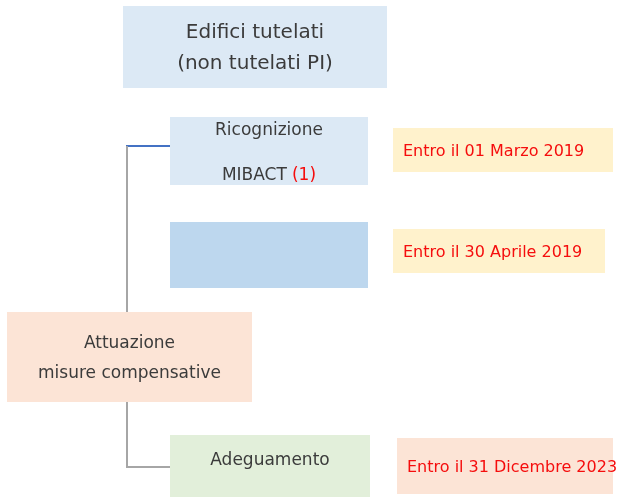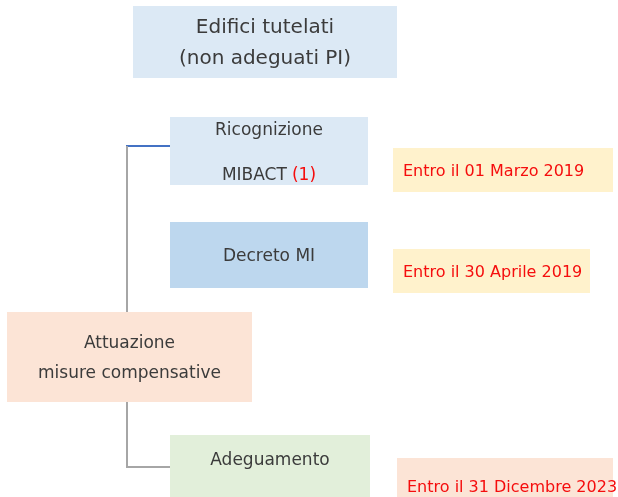--- a/index.html
+++ b/index.html
@@ -32,21 +32,21 @@
   .box {
     position: absolute;
     display: flex;
     flex-direction: column;
     justify-content: center;
     align-items: center;
     text-align: center;
     color: var(--text);
   }
   .root-box {
-    left: 133px; top: 6px; width: 264px; height: 72px;
+    left: 123px; top: 6px; width: 264px; height: 82px;
     background: var(--light-blue);
     font-size: 20px; line-height: 31px;
   }
   .step { font-size: 17px; line-height: 30px; gap: 15px; }
   .step-ricognizione {
     left: 170px; top: 117px; width: 198px; height: 68px;
     background: var(--light-blue);
   }
   .step-decreto {
     left: 170px; top: 222px; width: 198px; height: 66px;
@@ -67,47 +67,45 @@
 
   
   .date-box {
     position: absolute;
     display: flex;
     align-items: center;
     padding-left: 10px;
     color: var(--red);
     font-size: 16px;
     white-space: nowrap;
-    margin-top: 20px;
   }
   .date-1 { left: 393px; top: 128px; width: 220px; height: 44px; background: var(--yellow); }
-  .date-2 { left: 393px; top: 229px; width: 197px; height: 44px; background: var(--yellow); }
+  .date-2 { left: 393px; top: 229px; width: 212px; height: 44px; background: var(--yellow); }
   .date-3 { left: 397px; top: 438px; width: 216px; height: 56px; background: var(--peach); }
 </style>
 </head>
 <body>
 
 <div class="canvas">
 
   <div class="conn conn-blue-h"></div>
   <div class="conn conn-gray-v"></div>
   <div class="conn conn-gray-h"></div>
 
   <div class="box root-box">
     <div>Edifici tutelati</div>
-    <div>(non adeguati PI)</div>
+    <div>(non tutelati PI)</div>
   </div>
 
   <div class="box step step-ricognizione">
     <div>Ricognizione</div>
     <div><span>MIBACT</span><span class="ref">(1)</span></div>
   </div>
 
   <div class="box step step-decreto">
-    <div>Decreto MI</div>
   </div>
 
   <div class="box side-box">
     <div>Attuazione</div>
     <div>misure compensative</div>
   </div>
 
   <div class="box step step-adeguamento">
     <div>Adeguamento</div>
   </div>

